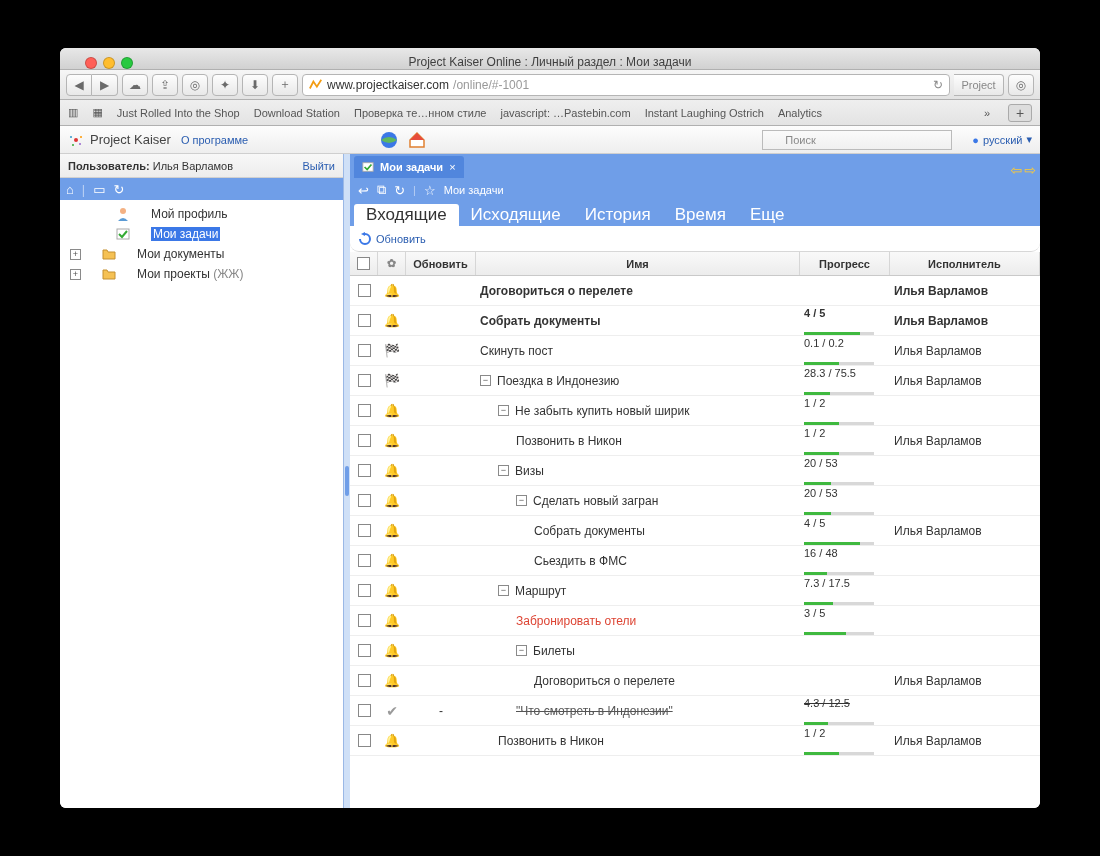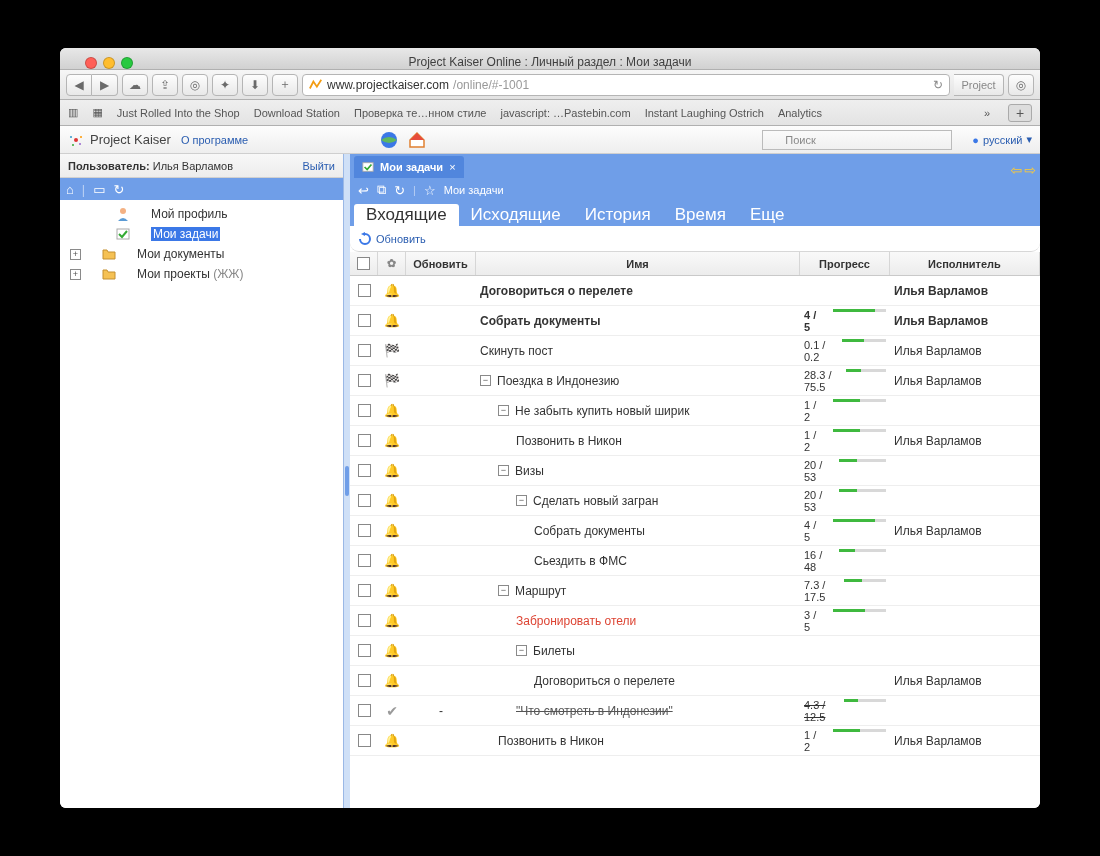--- a/index.html
+++ b/index.html
@@ -69,21 +69,21 @@
 .c-ico { width: 28px; display: flex; justify-content: center; color: #aaa; }
 .c-pri { width: 70px; display: flex; justify-content: center; }
 .c-name { flex: 1; display: flex; align-items: center; padding: 0 4px; }
 .c-prog { width: 90px; padding: 0 4px; }
 .c-asg { width: 150px; padding: 0 4px; }
 .chk { width: 13px; height: 13px; border: 1px solid #888; background: #fff; }
 .bell { font-size: 13px; color: #bfbfbf; }
 .flag { font-size: 13px; }
 .tick { color: #9a9a9a; font-size: 14px; }
 .tree-tgl { width: 11px; height: 11px; border: 1px solid #8a8a8a; display: inline-flex; align-items: center; justify-content: center; font-size: 9px; line-height: 1; color: #555; background: #fff; margin-right: 6px; }
-.prog { display: flex; flex-direction: row; gap: 13px; }
+.prog { display: flex; flex-direction: column; gap: 13px; }
 .prog-txt { font-size: 11px; color: #333; }
 .prog-bar { width: 70px; height: 3px; background: #d8d8d8; position: relative; }
 .prog-fill { position: absolute; left: 0; top: 0; bottom: 0; background: #3fb93f; }
 .splitter { width: 6px; background: #cfe0f7; display: flex; align-items: center; justify-content: center; cursor: col-resize; }
 .splitter .grip { width: 4px; height: 30px; background: #6f9ee8; border-radius: 2px; }
 svg { display: block; }
 </style>
 </head>
 <body>
 

